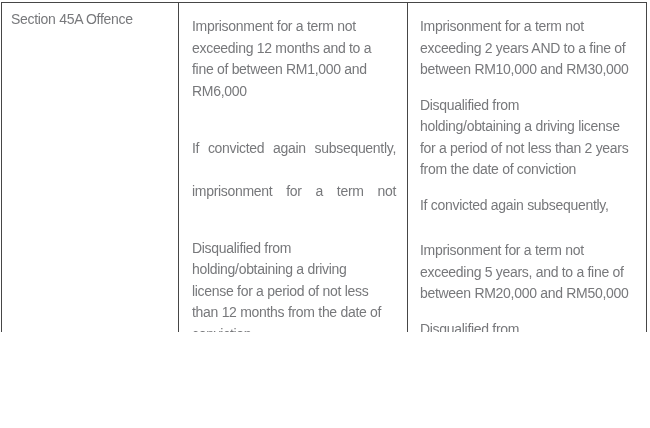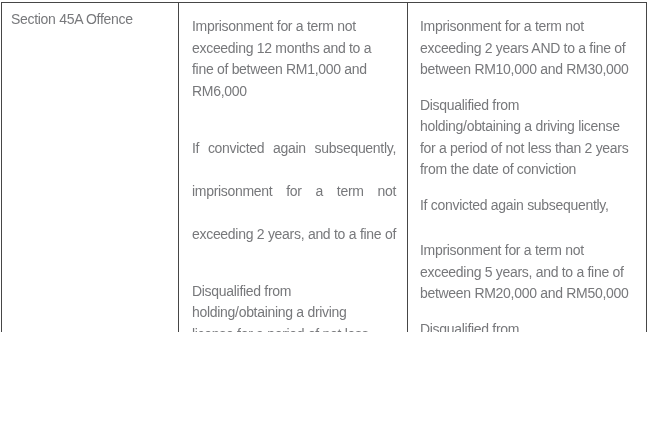--- a/index.html
+++ b/index.html
@@ -94,21 +94,20 @@
     </div>
 
     <div class="cell cell-first">
       <div class="para">Imprisonment for a term not
 exceeding 12 months and to a
 fine of between RM1,000 and
 RM6,000</div>
       <div class="para">
         <div class="jline">If convicted again subsequently,</div>
         <div class="jline">imprisonment for a term not</div>
-        <div class="jline">exceeding 2 years, and to a fine of</div>
       </div>
       <div class="para">Disqualified from
 holding/obtaining a driving
 license for a period of not less
 than 12 months from the date of
 conviction</div>
     </div>
 
     <div class="cell cell-second">
       <div class="para">Imprisonment for a term not

